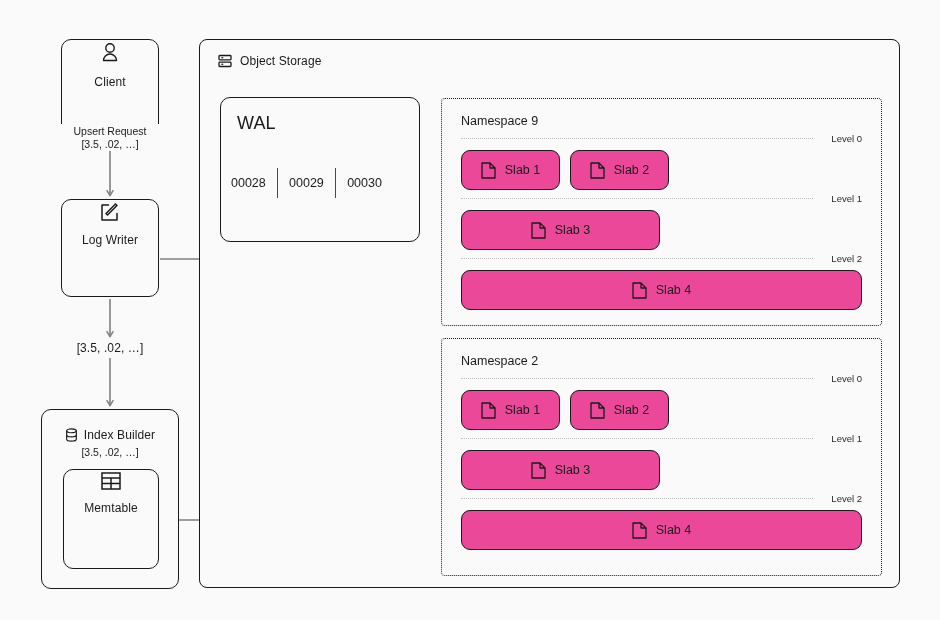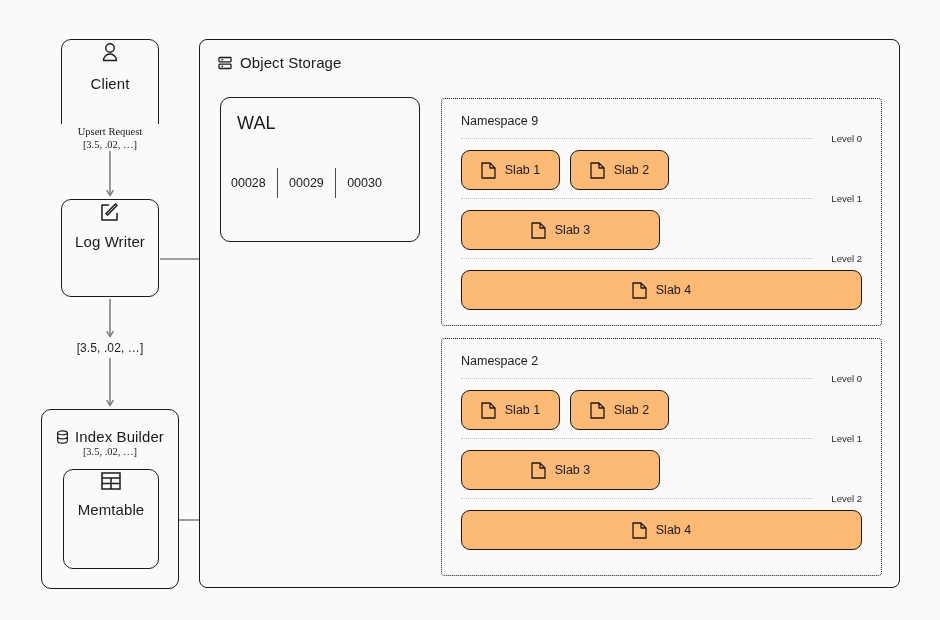--- a/index.html
+++ b/index.html
@@ -25,29 +25,28 @@
     border-radius: 10px;
     background: #fafafa;
   }
   .node-center {
     display: flex;
     flex-direction: column;
     align-items: center;
   }
   .lbl {
     color: #1a1a1a;
-    font-size: 15px;
+    font-size: 12px;
     letter-spacing: .1px;
     white-space: nowrap;
   }
   .lbl-sm {
     color: #1a1a1a;
     font-size: 10.5px;
     white-space: nowrap;
-    font-family: Liberation Serif, serif;
   }
   .icon {
     display: block;
     line-height: 0;
   }
   
   #client-node { left: 61px; top: 39px; width: 98px; height: 100px; }
   #client-icon { margin-bottom: 9px; }
   #client-sublabel {
     position: absolute;
@@ -147,21 +146,21 @@
     font-size: 9.5px;
     color: #2a2a2a;
     margin-left: 6px;
     white-space: nowrap;
   }
   .slab {
     position: absolute;
     box-sizing: border-box;
     border: 1.4px solid #1a1a1a;
     border-radius: 9px;
-    background: #fdba74;
+    background: #ec4899;
     display: flex;
     align-items: center;
     justify-content: center;
     gap: 9px;
     font-size: 12.5px;
     color: #1a1a1a;
   }
   
   svg.edges {
     position: absolute;

